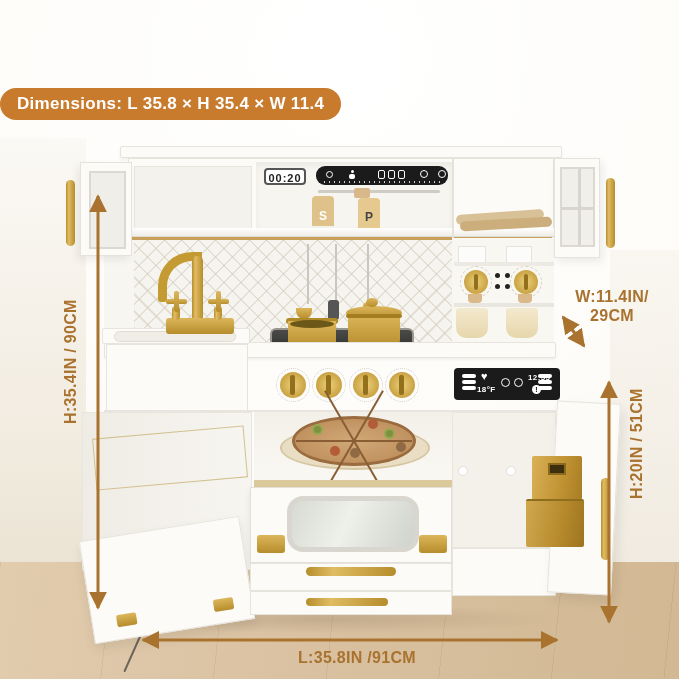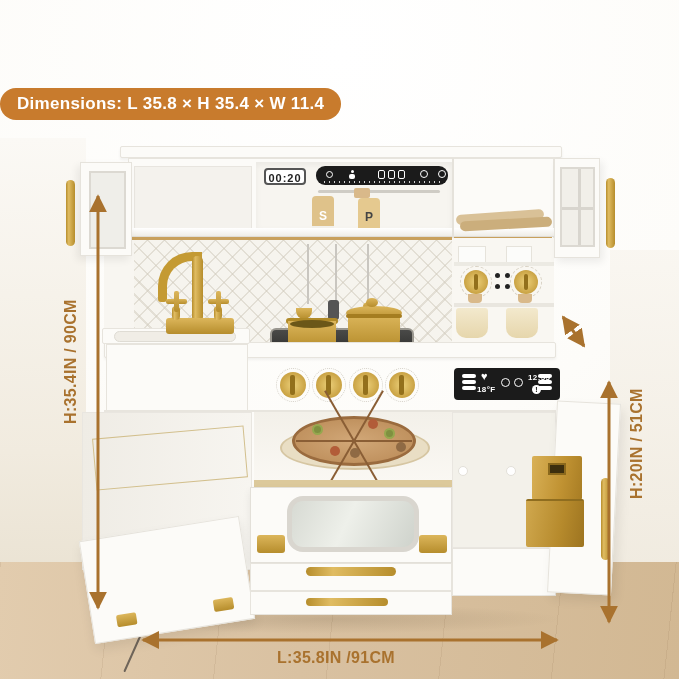--- a/index.html
+++ b/index.html
@@ -235,15 +235,19 @@
       <marker id="ah" viewBox="0 0 10 10" refX="9" refY="5" markerWidth="6" markerHeight="6" orient="auto-start-reverse">
         <path d="M0,0 L10,5 L0,10 z"></path>
       </marker>
     </defs>
     <line x1="98" y1="196" x2="98" y2="608" marker-start="url(#ah)" marker-end="url(#ah)"></line>
     <line x1="563" y1="317" x2="584" y2="346" marker-start="url(#ah)" marker-end="url(#ah)"></line>
     <line x1="609" y1="382" x2="609" y2="622" marker-start="url(#ah)" marker-end="url(#ah)"></line>
     <line x1="143" y1="640" x2="557" y2="640" marker-start="url(#ah)" marker-end="url(#ah)"></line>
   </svg>
   <div class="dlab rot" style="left:-4px;top:352px;width:150px">H:35.4IN / 90CM</div>
+  <div class="dlab" style="left:560px;top:287px;width:104px">
+    <div>W:11.4IN/</div>
+    <div>29CM</div>
+  </div>
   <div class="dlab rot" style="left:567px;top:434px;width:140px">H:20IN / 51CM</div>
-  <div class="dlab" style="left:236px;top:648px;width:200px">L:35.8IN /91CM</div>
+  <div class="dlab" style="left:257px;top:648px;width:200px">L:35.8IN /91CM</div>
 </div>
 
 </body></html>

